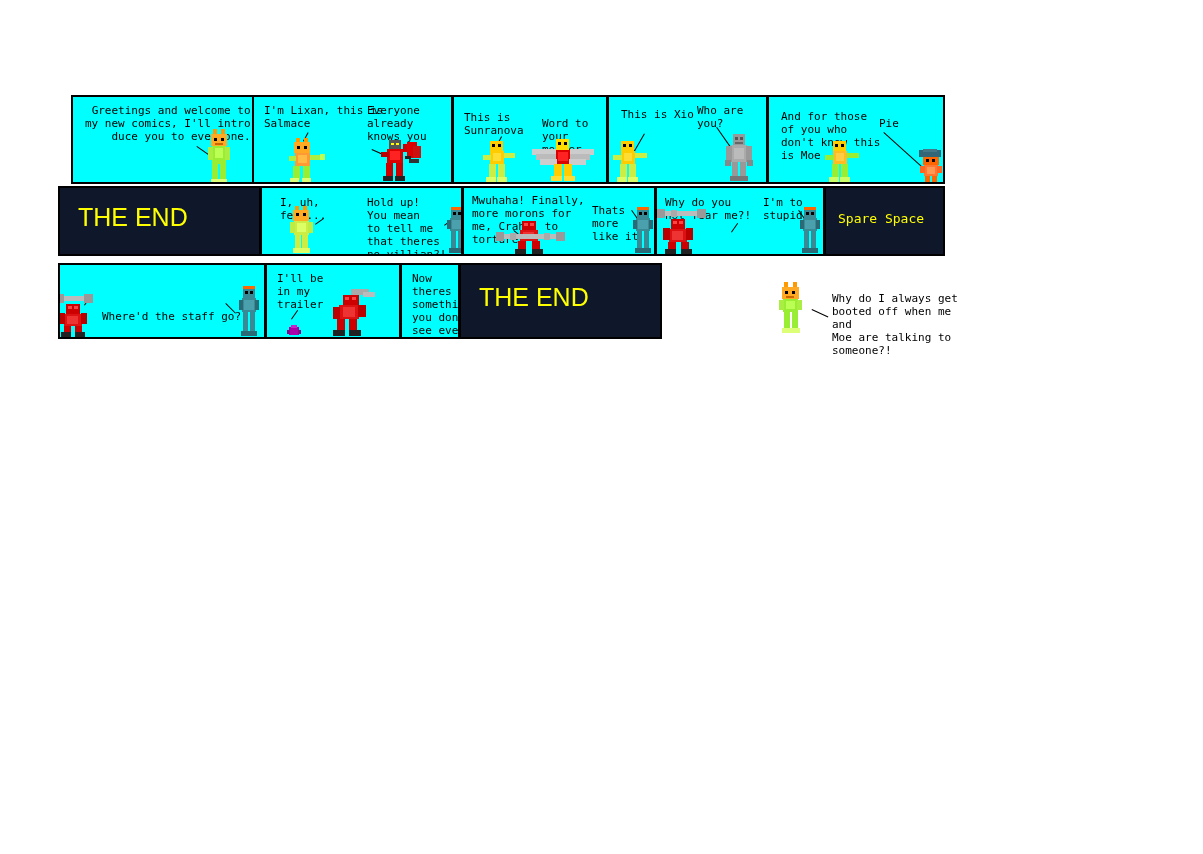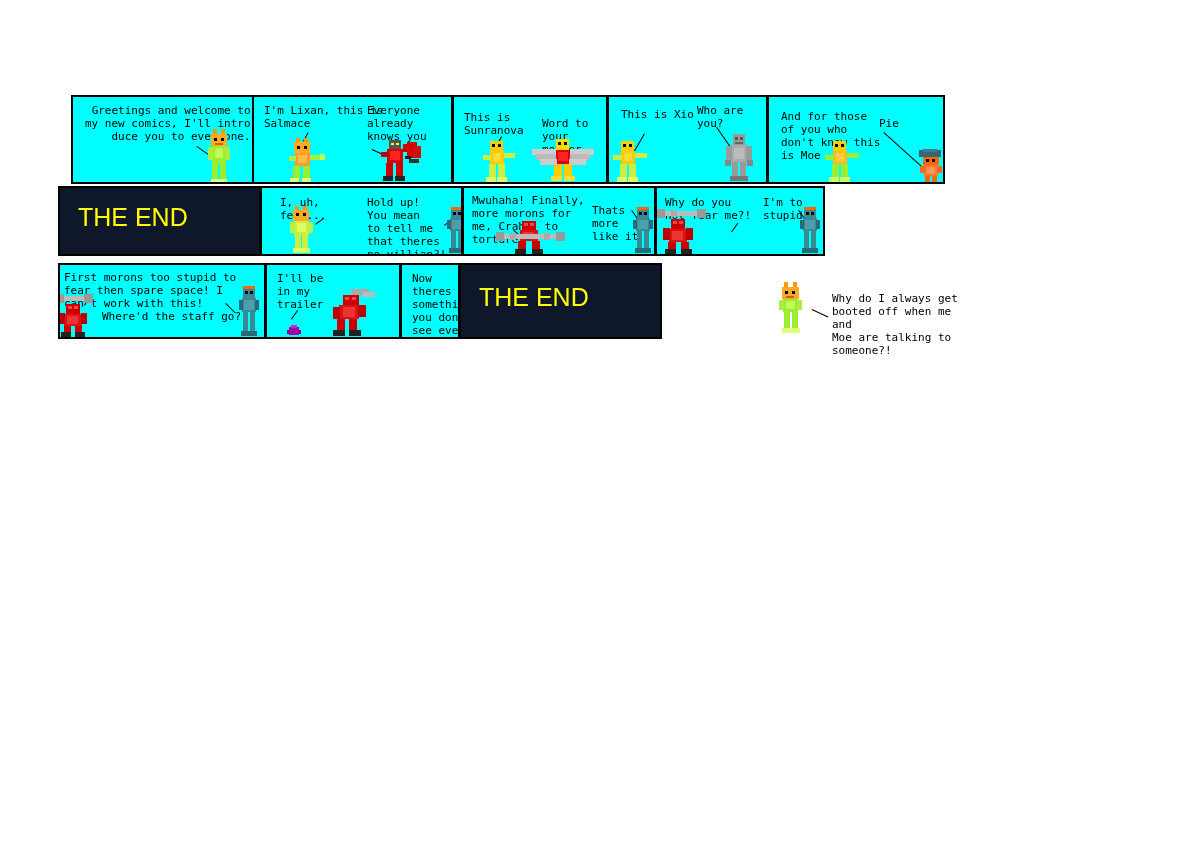--- a/index.html
+++ b/index.html
@@ -446,28 +446,28 @@
           <rect x="1" y="14" width="4" height="9" fill="#2a6a76"></rect>
           <rect x="17" y="14" width="4" height="9" fill="#2a6a76"></rect>
           <rect x="5" y="25" width="5" height="17" fill="#3a8a96"></rect>
           <rect x="12" y="25" width="5" height="17" fill="#3a8a96"></rect>
           <rect x="3" y="42" width="8" height="5" fill="#2a6a76"></rect>
           <rect x="11" y="42" width="8" height="5" fill="#2a6a76"></rect>
         </svg>
       </div>
     </div>
 
+    <div class="panel black" style="left:766px; width:121px;">
+      <div class="sparetext" style="left:12px; top:24px;">Spare Space</div>
+    </div>
   </div>
 
   <div class="comic-row" id="row-3">
 
     <div class="panel" style="left:0px; width:208px;">
-      <div class="bubble" style="left:4px; top:6px;">First morons too stupid to
-fear then spare space! I
-can't work with this!</div>
       <div class="bubble" style="left:42px; top:45px;">Where'd the staff go?</div>
       <div class="leader" style="left:24px; top:40px; width:11px; transform:rotate(-55deg);"></div>
       <div class="leader" style="left:166px; top:38px; width:14px; transform:rotate(45deg);"></div>
       <div class="sprite" style="left:-4px; width:50px; height:45px;">
         <svg width="50" height="45" viewBox="0 0 50 45">
           <rect x="0" y="4" width="34" height="5" fill="#bbbbbb"></rect>
           <rect x="0" y="2" width="8" height="9" fill="#999999"></rect>
           <rect x="28" y="2" width="9" height="9" fill="#999999"></rect>
           <rect x="10" y="12" width="14" height="10" fill="#cc0000"></rect>
           <rect x="12" y="14" width="4" height="3" fill="#ff4444"></rect>

